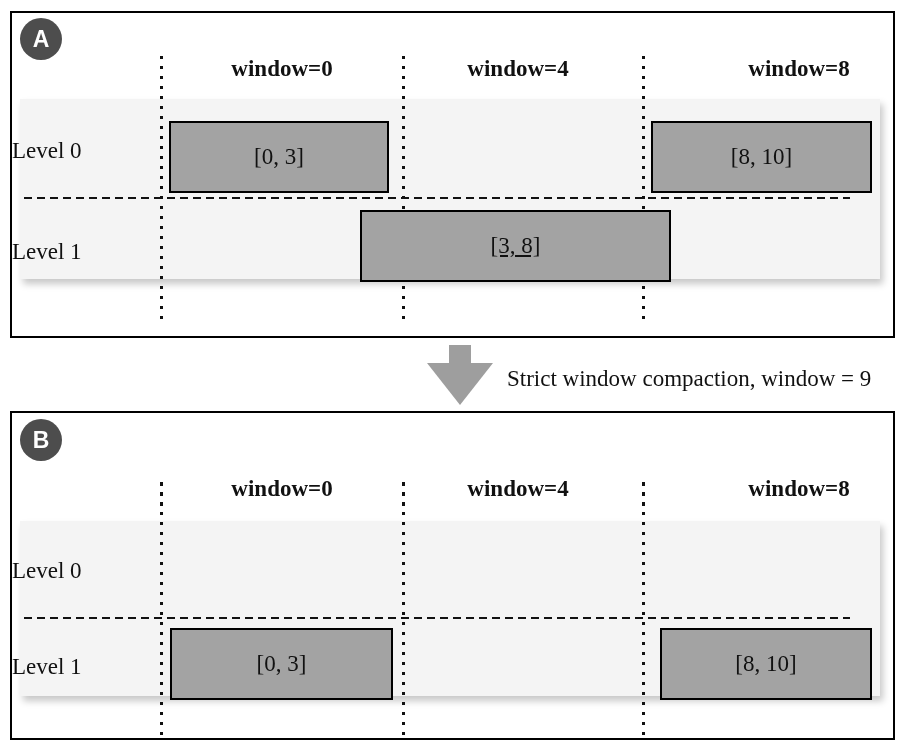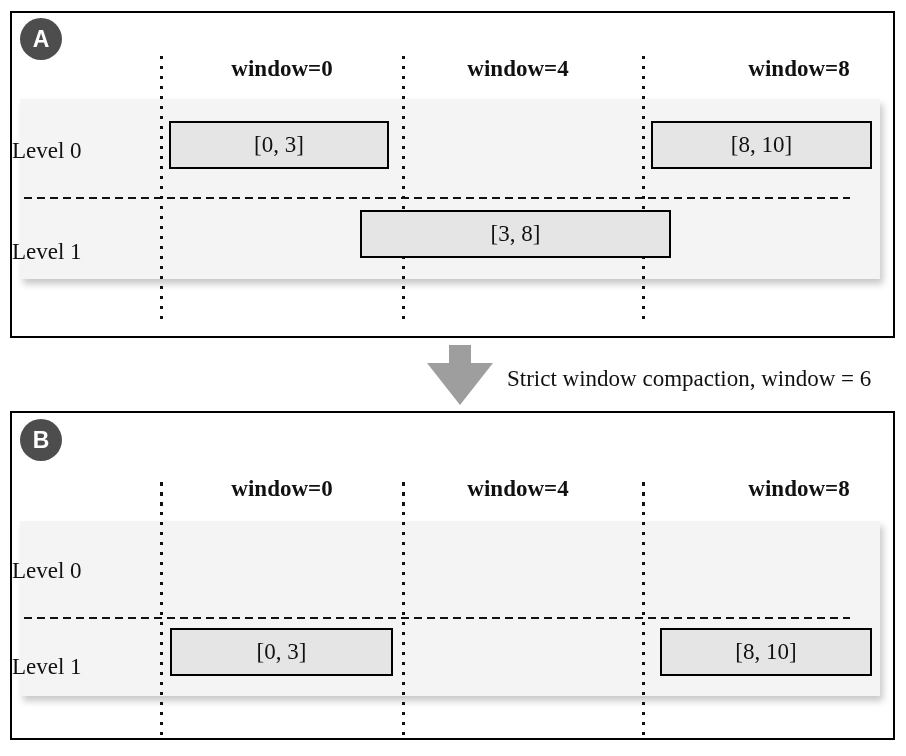--- a/index.html
+++ b/index.html
@@ -60,29 +60,29 @@
   #panel-b .dashed { top:204px; }
 
   .rowlab {
     position:absolute; left:0; width:134px; text-align:left;
     font-size:23px; line-height:26px; z-index:5;
   }
   #panel-a .rl0 { top:125px; } #panel-a .rl1 { top:226px; }
   #panel-b .rl0 { top:145px; } #panel-b .rl1 { top:241px; }
 
   .rbox {
-    position:absolute; height:48px; border:2.5px solid #000000;
-    background:#e5e5e5; box-sizing:border-box; z-index:4;
+    position:absolute; height:72px; border:2.5px solid #000000;
+    background:#a3a3a3; box-sizing:border-box; z-index:4;
     display:flex; align-items:center; justify-content:center;
     font-size:23px; white-space:nowrap;
   }
   
   .pa-b1 { left:157px; top:108px; width:220px; }
   .pa-b2 { left:639px; top:108px; width:221px; }
-  .pa-b3 { left:348px; top:197px; width:311px; }
+  .pa-b3 { left:348px; top:197px; width:311px;text-decoration:underline; }
   
   .pb-b1 { left:158px; top:215px; width:223px; }
   .pb-b2 { left:402px; top:215px; width:225px; }
   .pb-b3 { left:648px; top:215px; width:212px; }
 
   .arrow-shaft {
     position:absolute; left:449px; top:345px; width:22px; height:19px;
     background:#9e9e9e;
   }
   .arrow-head {
@@ -118,21 +118,21 @@
     <div class="rowlab rl0">Level 0</div>
     <div class="rowlab rl1">Level 1</div>
 
     <div class="rbox pa-b1">[0, 3]</div>
     <div class="rbox pa-b2">[8, 10]</div>
     <div class="rbox pa-b3">[3, 8]</div>
   </div>
 
   <div class="arrow-shaft"></div>
   <div class="arrow-head"></div>
-  <div class="transition-label">Strict window compaction, window = 6</div>
+  <div class="transition-label">Strict window compaction, window = 9</div>
 
   <div class="panel" id="panel-b">
     <div class="badge">B</div>
 
     <div class="col-head ch1">window=0</div>
     <div class="col-head ch2">window=4</div>
     <div class="col-head ch3">window=8</div>
 
     <div class="band"></div>
 

